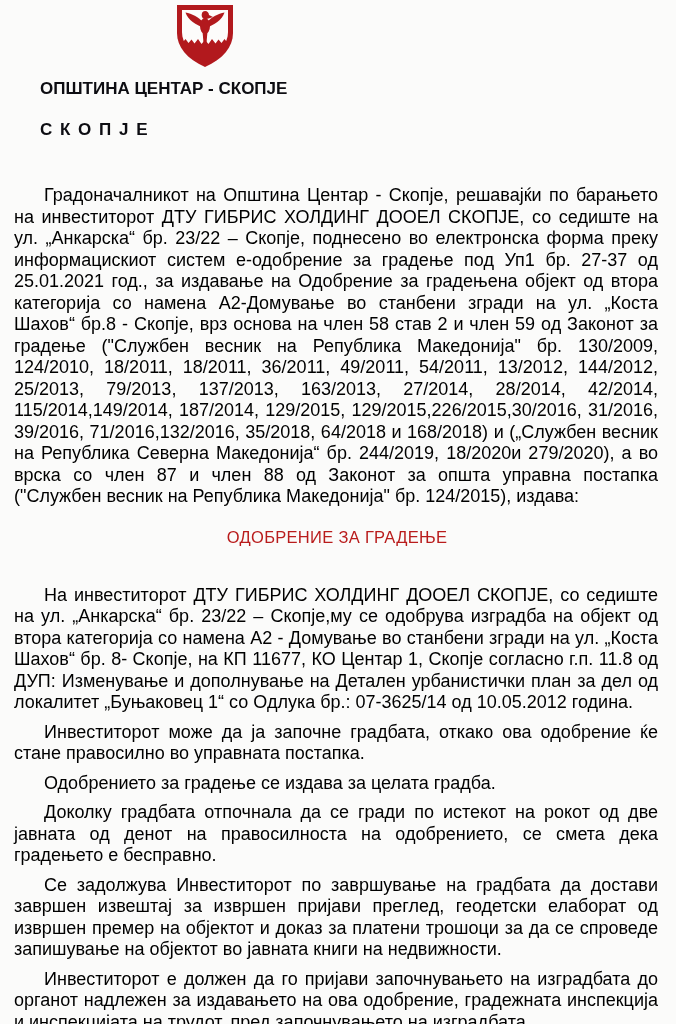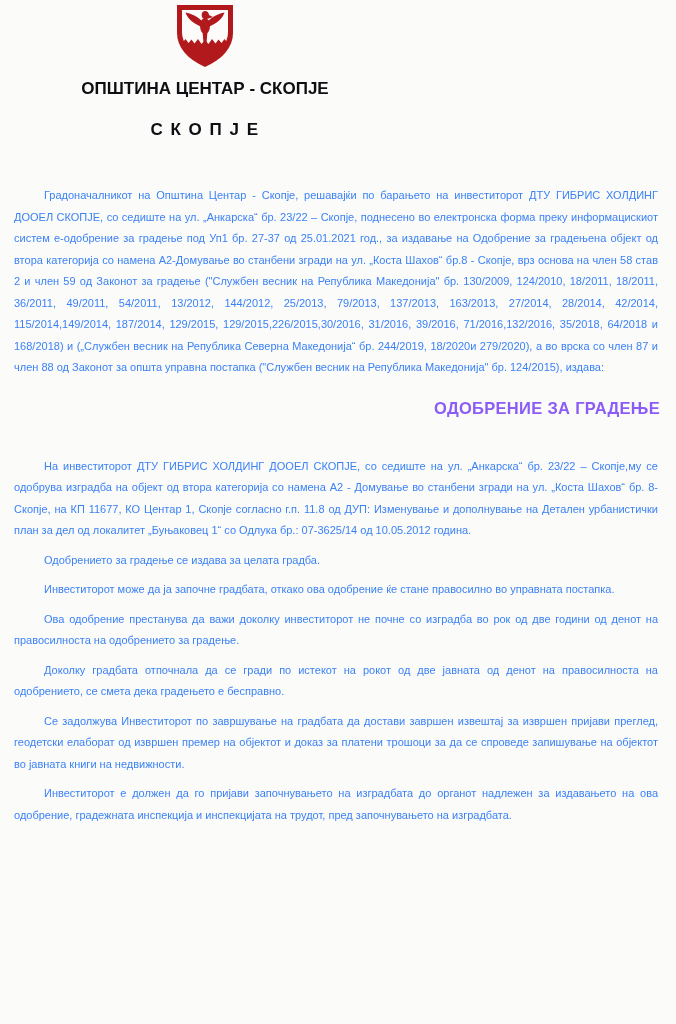--- a/index.html
+++ b/index.html
@@ -3,33 +3,33 @@
 <meta charset="utf-8">
 <style>
   html,body { margin:0; padding:0; }
   body {
     width:676px; height:1024px; overflow:hidden;
     background:#fbfbfa;
     font-family:"Liberation Sans","DejaVu Sans",sans-serif;
     color:#17171d;
   }
   .page { box-sizing:border-box; width:676px; height:1024px; padding:3px 16px 0 14px; }
-  .header { width:330px; margin-left:26px; text-align:center; }
+  .header { width:330px; margin-left:26px; }
   .emblem { width:64px; margin:0 auto; }
   .emblem svg { display:block; }
   .h-line { font-weight:bold; font-size:17px; line-height:23px; color:#0d0d12; white-space:nowrap; }
   .h-muni { margin-top:8px; }
   .h-city { letter-spacing:1.5px;margin-top:18px; }
   .body-par {
-    font-size:11px; line-height:21.5px; text-align:justify; text-indent:30px;
-    margin:0 2px 8px 0; color:#3b82f6;
+    font-size:18px; line-height:21.5px; text-align:justify; text-indent:30px;
+    margin:0 2px 8px 0; color:#000000;
   }
   .intro { margin-top:44px; margin-bottom:20px; }
   .doc-title {
-    font-size:16.5px; font-weight:bold; text-align:right; color:#8b5cf6;
+    font-size:16.5px; font-weight:normal; text-align:center; color:#b91c1c;
     letter-spacing:0.3px; margin:4px 0 38px 0;
   }
 </style>
 </head>
 <body>
 
 <div class="page">
 
   <div class="header">
     <div class="emblem">
@@ -54,20 +54,19 @@
     </div>
     <div class="h-line h-muni">ОПШТИНА ЦЕНТАР - СКОПЈЕ</div>
     <div class="h-line h-city">С К О П Ј Е</div>
   </div>
 
   <p class="body-par intro">Градоначалникот на Општина Центар - Скопје, решавајќи по барањето на инвеститорот ДТУ ГИБРИС ХОЛДИНГ ДООЕЛ СКОПЈЕ, со седиште на ул. „Анкарска“ бр. 23/22 – Скопје, поднесено во електронска форма преку информацискиот систем е-одобрение за градење под Уп1 бр. 27-37 од 25.01.2021 год., за издавање на Одобрение за градењена објект од втора категорија со намена А2-Домување во станбени згради на ул. „Коста Шахов“ бр.8 - Скопје, врз основа на член 58 став 2 и член 59 од Законот за градење ("Службен весник на Република Македонија" бр. 130/2009, 124/2010, 18/2011, 18/2011, 36/2011, 49/2011, 54/2011, 13/2012, 144/2012, 25/2013, 79/2013, 137/2013, 163/2013, 27/2014, 28/2014, 42/2014, 115/2014,149/2014, 187/2014, 129/2015, 129/2015,226/2015,30/2016, 31/2016, 39/2016, 71/2016,132/2016, 35/2018, 64/2018 и 168/2018) и („Службен весник на Република Северна Македонија“ бр. 244/2019, 18/2020и 279/2020), а во врска со член 87 и член 88 од Законот за општа управна постапка ("Службен весник на Република Македонија" бр. 124/2015), издава:</p>
 
   <div class="doc-title">ОДОБРЕНИЕ ЗА ГРАДЕЊЕ</div>
 
   <p class="body-par">На инвеститорот ДТУ ГИБРИС ХОЛДИНГ ДООЕЛ СКОПЈЕ, со седиште на ул. „Анкарска“ бр. 23/22 – Скопје,му се одобрува изградба на објект од втора категорија со намена А2 - Домување во станбени згради на ул. „Коста Шахов“ бр. 8- Скопје, на КП 11677, КО Центар 1, Скопје согласно г.п. 11.8 од ДУП: Изменување и дополнување на Детален урбанистички план за дел од локалитет „Буњаковец 1“ со Одлука бр.: 07-3625/14 од 10.05.2012 година.</p>
+  <p class="body-par">Инвеститорот може да ја започне градбата, откако ова одобрение ќе стане правосилно во управната постапка.</p>
   <p class="body-par">Одобрението за градење се издава за целата градба.</p>
-  <p class="body-par">Инвеститорот може да ја започне градбата, откако ова одобрение ќе стане правосилно во управната постапка.</p>
-  <p class="body-par">Ова одобрение престанува да важи доколку инвеститорот не почне со изградба во рок од две години од денот на правосилноста на одобрението за градење.</p>
   <p class="body-par">Доколку градбата отпочнала да се гради по истекот на рокот од две јавната од денот на правосилноста на одобрението, се смета дека градењето е бесправно.</p>
   <p class="body-par">Се задолжува Инвеститорот по завршување на градбата да достави завршен извештај за извршен пријави преглед, геодетски елаборат од извршен премер на објектот и доказ за платени трошоци за да се спроведе запишување на објектот во јавната книги на недвижности.</p>
   <p class="body-par">Инвеститорот е должен да го пријави започнувањето на изградбата до органот надлежен за издавањето на ова одобрение, градежната инспекција и инспекцијата на трудот, пред започнувањето на изградбата.</p>
 
 </div>
 
 </body></html>

